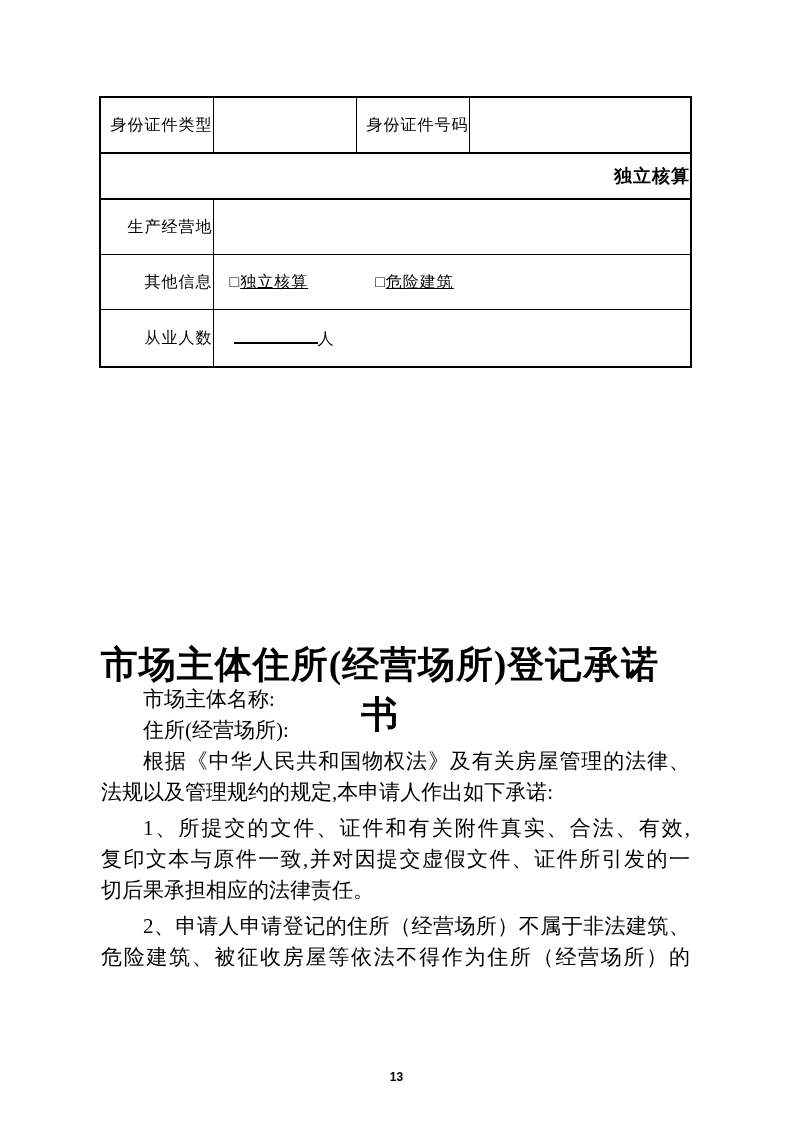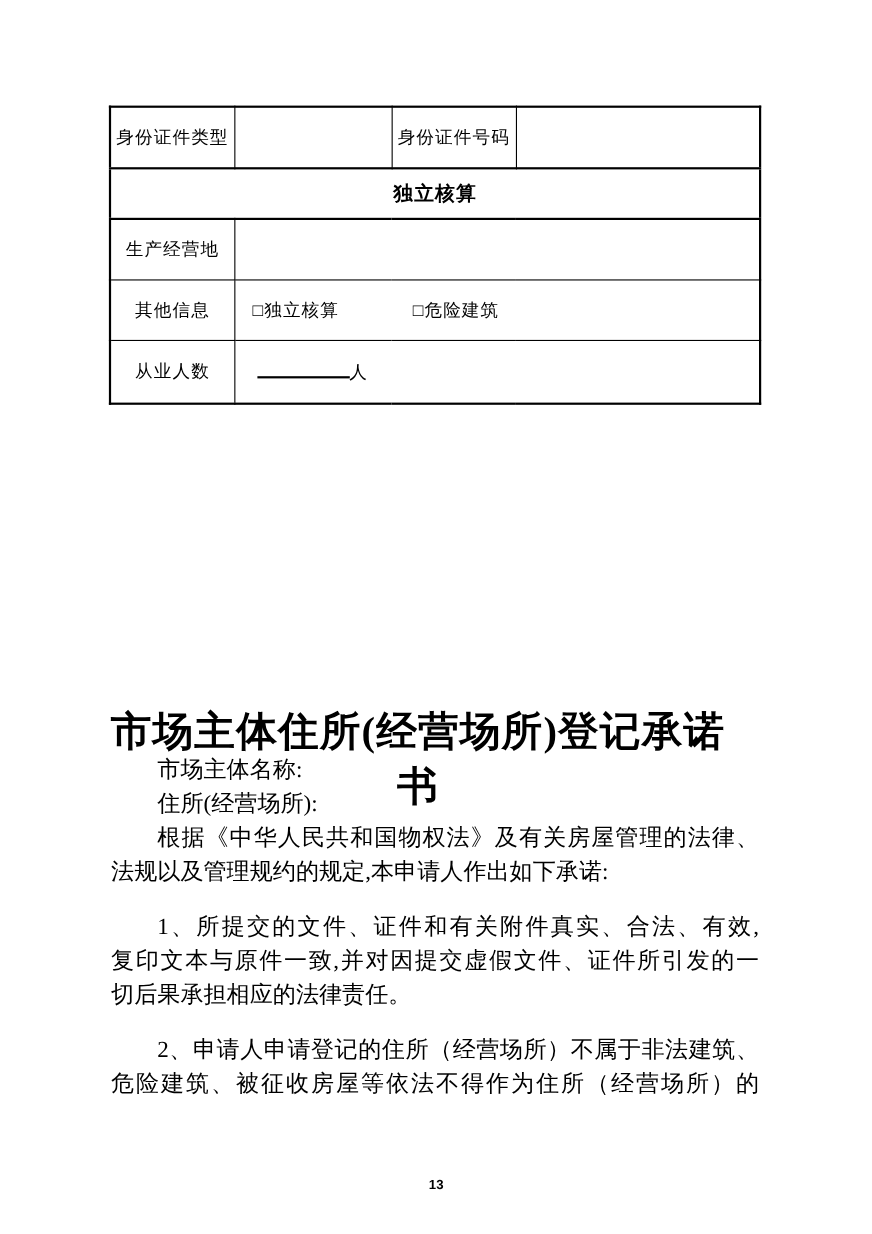--- a/index.html
+++ b/index.html
@@ -18,42 +18,42 @@
     position: absolute;
     left: 99px;
     top: 96px;
     width: 591px;
     border-collapse: collapse;
     table-layout: fixed;
     border: 2px solid #000;
   }
   .form-table td {
     border: 1px solid #000;
-    text-align: center;
+    text-align: right;
     vertical-align: middle;
     font-size: 16px;
     padding: 0;
     letter-spacing: 1px;
   }
   .r1 td { height: 54px; }
   .r2 td {
     height: 44px;
     border-top: 2px solid #000;
     border-bottom: 2px solid #000;
     font-family: "Liberation Sans", sans-serif;
     font-weight: bold;
     font-size: 18px;
     letter-spacing: 1px;
   }
   .r3 td { height: 54px; }
   .r4 td { height: 54px; }
   .r5 td { height: 56px; margin-left: 24px; }
 
   .options-cell { text-align: left !important; padding-left: 16px !important; }
-  .option { display: inline-block; }
+  .option { display: inline-block; text-decoration: underline; }
   .option + .option { margin-left: 62px; }
   .cb { display: inline-block; }
 
   .employees-cell { text-align: left !important; padding-left: 20px !important; }
   .blank-line {
     display: inline-block;
     width: 84px;
     height: 1em;
     border-bottom: 2px solid #000;
     vertical-align: baseline;
@@ -75,21 +75,21 @@
   .letter-body {
     position: absolute;
     left: 101px;
     top: 684px;
     width: 589px;
     font-size: 21px;
   }
   .line { line-height: 31px; }
   .indent { padding-left: 42px; }
   .stretch { text-align: justify; text-align-last: justify; }
-  .pstart { margin-top: 19px; }
+  .pstart { margin-top: 5px; }
 
   
   .page-number {
     position: absolute;
     top: 1026px;
     left: 0;
     width: 793px;
     text-align: center;
     font-size: 12px;
     font-weight: bold;

